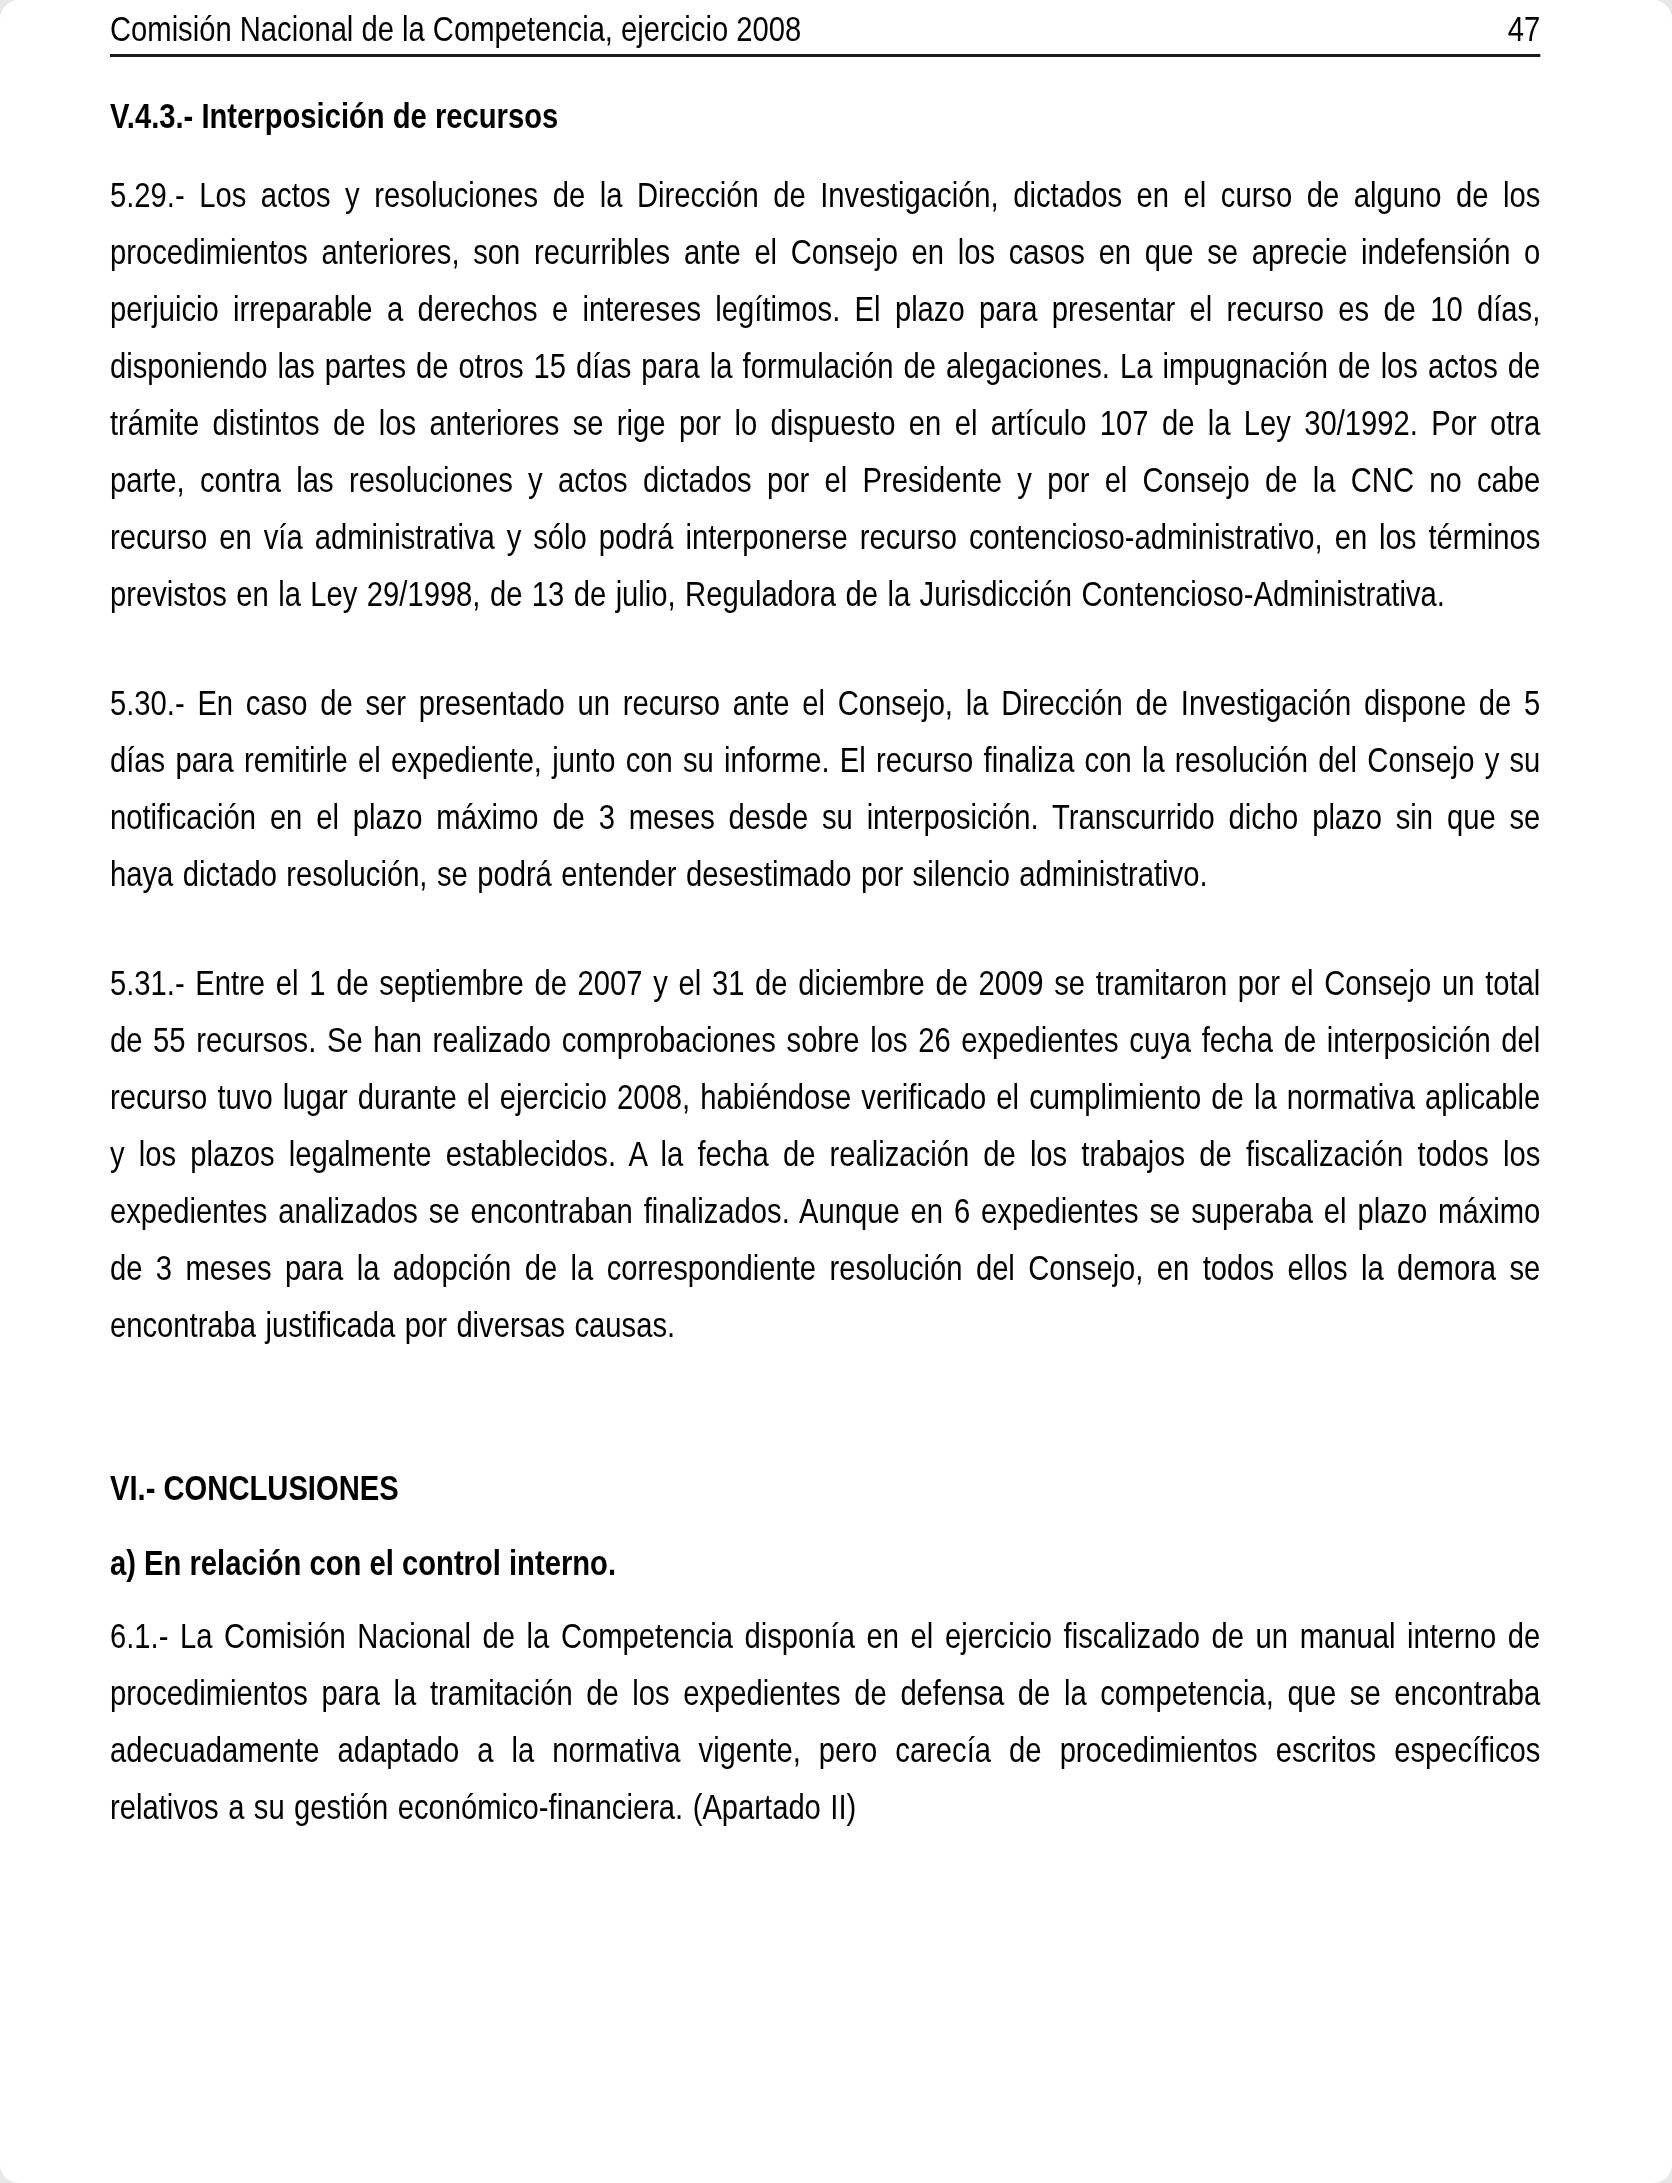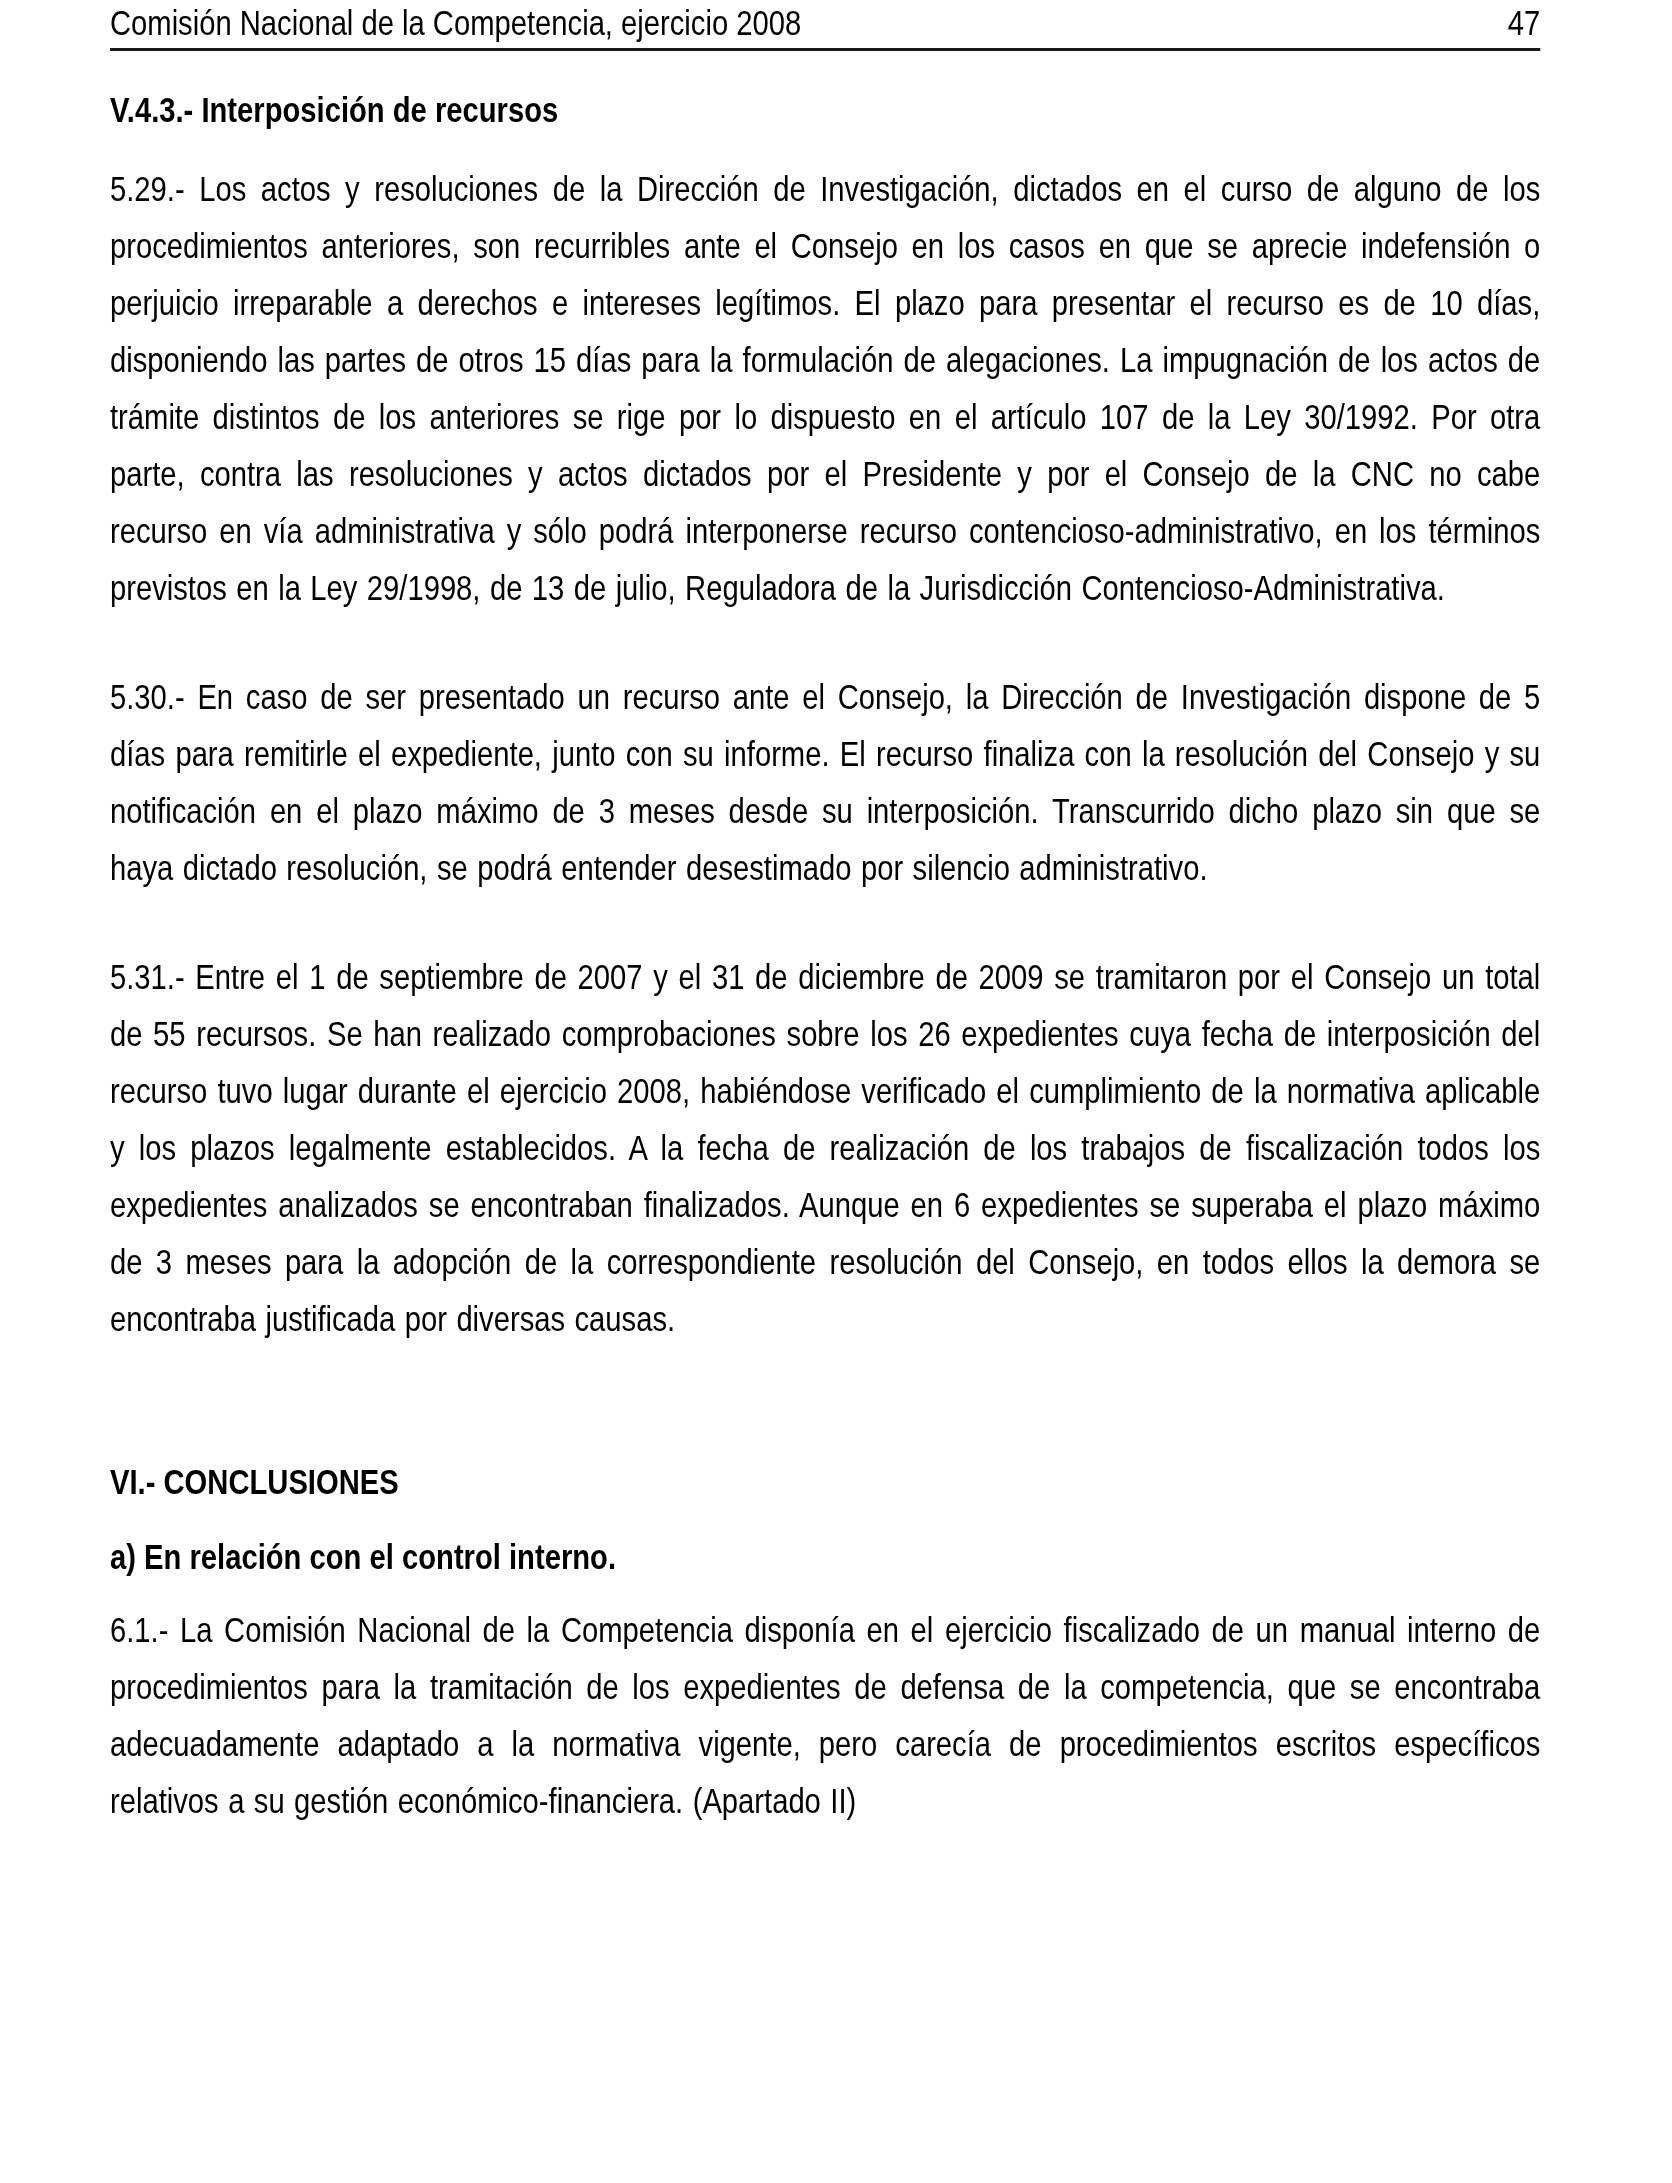--- a/index.html
+++ b/index.html
@@ -4,22 +4,23 @@
 <style>
   html, body { margin: 0; padding: 0; background: #e8e8e8; }
   .page {
     position: relative;
     width: 1672px;
     height: 2183px;
     box-sizing: border-box;
     background: #ffffff;
     color: #000000;
     font-family: "Liberation Sans", "DejaVu Sans", sans-serif;
-    padding: 3px 0 0 110px;
+    padding: 9px 0 0 110px;
     overflow: hidden;
+    border-radius: 19px;
   }
   
   .content {
     width: 1715px;
     transform: scaleX(0.834);
     transform-origin: top left;
   }
   .header-row {
     display: flex;
     justify-content: space-between;

